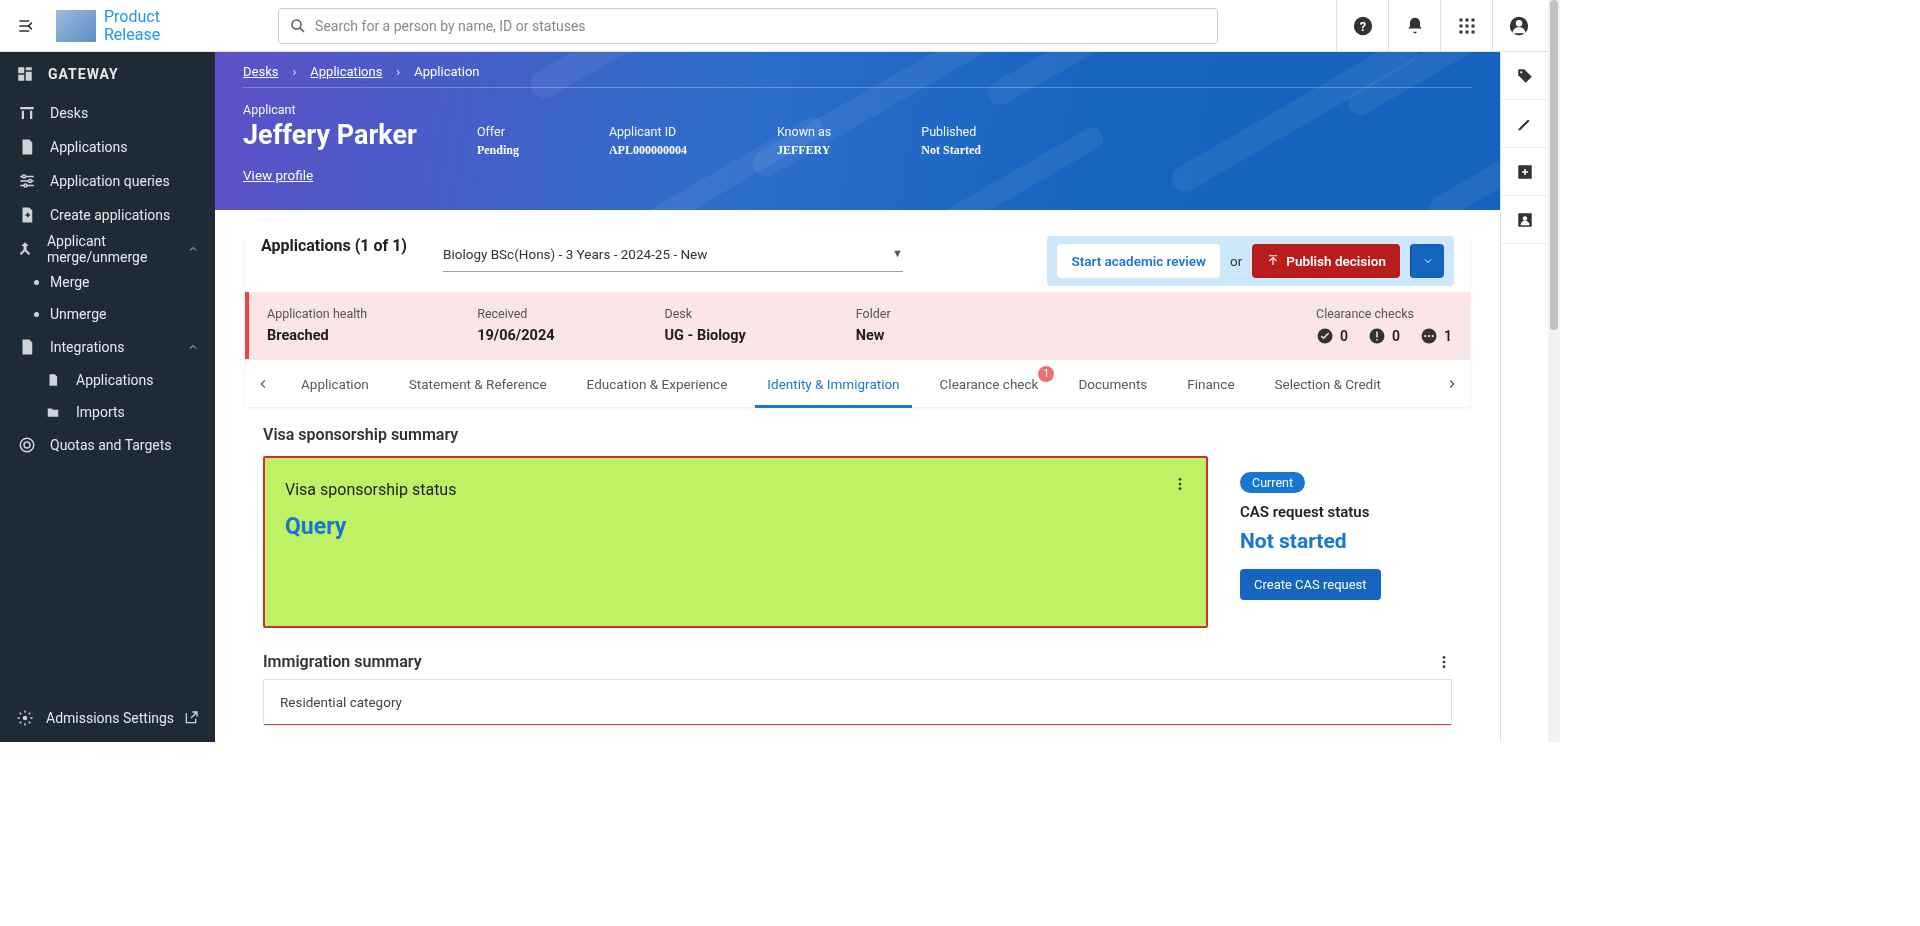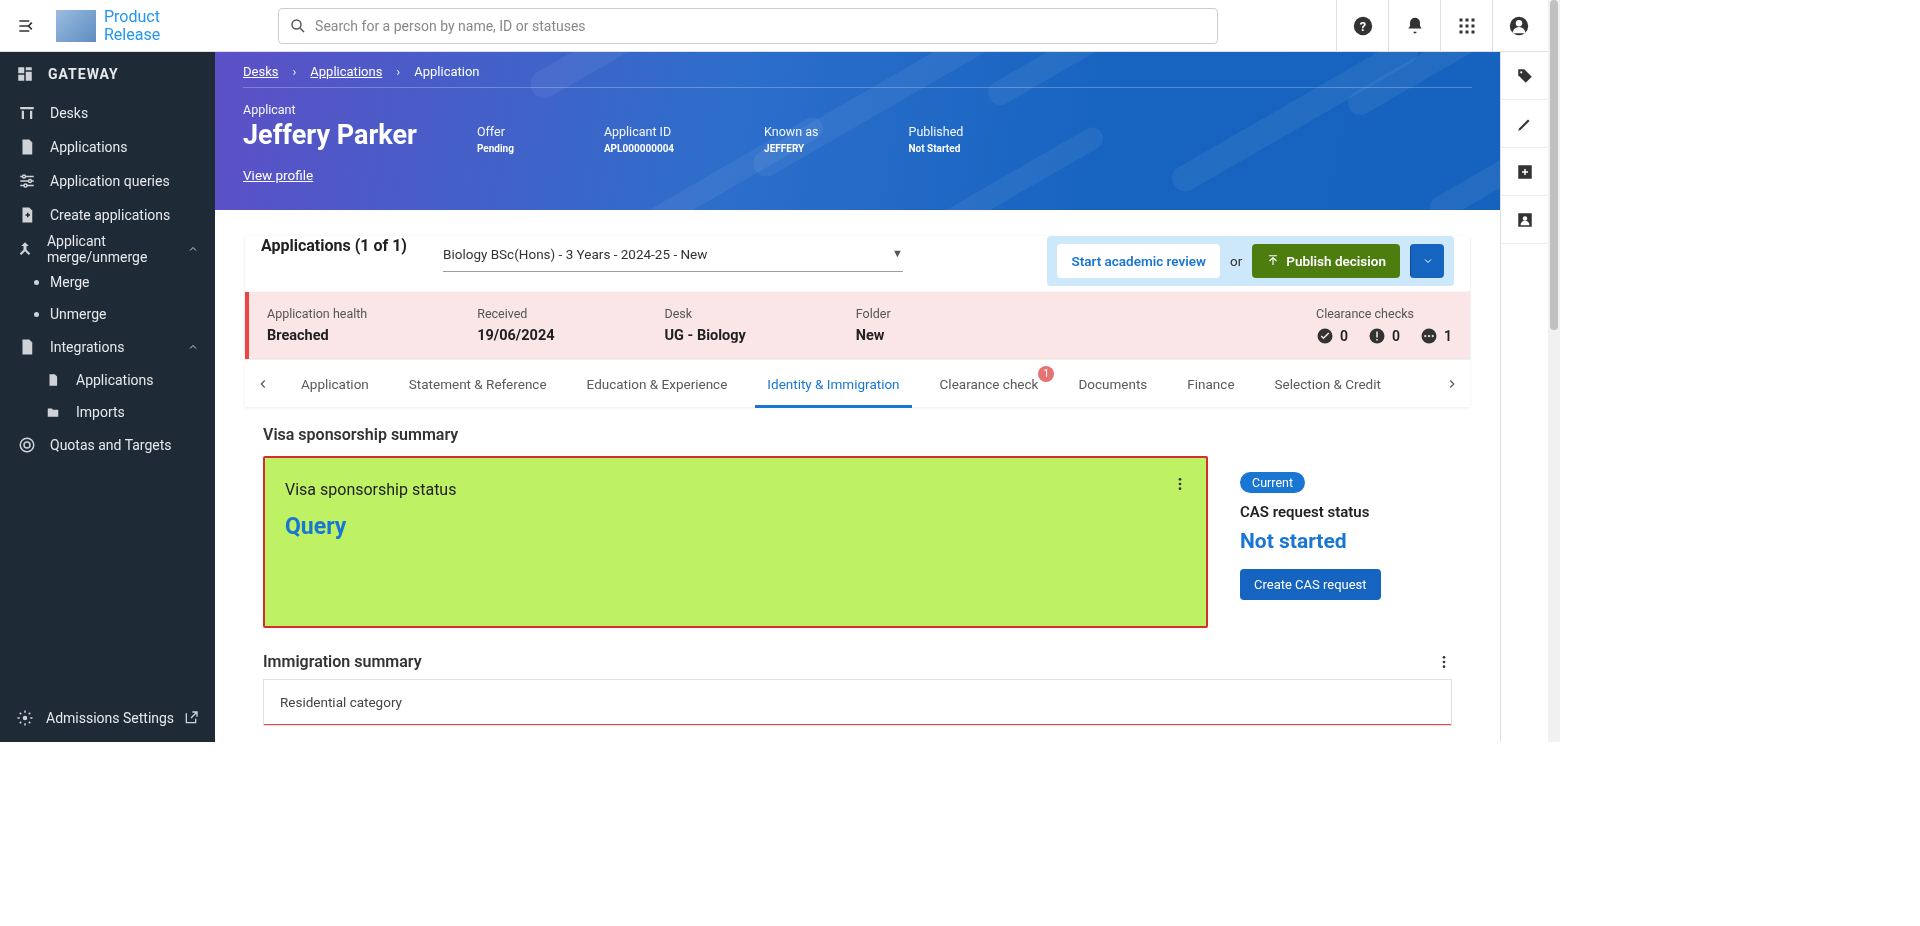--- a/index.html
+++ b/index.html
@@ -44,33 +44,33 @@
 .breadcrumb a { color:#fff; text-decoration:underline; cursor:pointer; }
 .breadcrumb .sep { opacity:.9; }
 .banner-grid { display:flex; gap:60px; margin-top:14px; }
 .banner-left {}
 .bl-label { font-size:12.5px; opacity:.95; }
 .bl-name { font-size:27px; font-weight:700; margin-top:2px; margin-bottom:16px; }
 .bl-link { font-size:13.5px; text-decoration:underline; cursor:pointer; }
 .banner-fields { display:flex; gap:90px; margin-top:22px; }
 .bf { }
 .bf .lab { font-size:12.5px; opacity:.95; }
-.bf .val { font-size:10px; font-weight:700; margin-top:4px; }
+.bf .val { font-size:12px; font-weight:700; margin-top:4px;font-family:Liberation Serif, serif; }
 
 .content { padding:26px 30px 0 30px; overflow:auto; flex:1; }
 .apps-bar { display:flex; align-items:flex-start; background:#fff; height:56px; box-shadow:0 1px 3px rgba(0,0,0,.12); border-radius:3px; padding:0 16px; }
 .apps-title { font-weight:700; font-size:16px; margin-right:36px; }
 .apps-select { flex:0 0 460px; display:flex; align-items:center; height:36px; border-bottom:1px solid #9e9e9e; color:#333; font-size:13.5px; cursor:pointer; }
 .apps-select .tri { margin-left:auto; font-size:11px; color:#555; }
 .apps-actions { margin-left:auto; display:flex; align-items:center; gap:10px;
   background:#cde8fb; padding:8px 10px; border-radius:4px; }
 .btn { height:34px; border-radius:4px; display:inline-flex; align-items:center; padding:0 14px; font-size:13.5px; cursor:pointer; border:none; }
 .btn-outline { background:#fff; color:#1976d2; font-weight:600; }
 .or-text { color:#333; font-size:13.5px; }
-.btn-primary { background:#4d7c0f; color:#fff; font-weight:600; }
+.btn-primary { background:#b91c1c; color:#fff; font-weight:600; }
 .btn-primary .ic { margin-right:6px; }
 .btn-drop { width:34px; height:34px; background:#1565c0; color:#fff; display:flex; align-items:center; justify-content:center; border-radius:4px; border-left:1px solid #0d47a1; cursor:pointer; }
 
 .health-row { display:flex; background:#fbe6e7; border-left:4px solid #ef4444; padding:14px 18px; margin-top:0; box-shadow:0 1px 3px rgba(0,0,0,.12); }
 .hc { margin-right:110px; }
 .hc .lab { font-size:12.5px; color:#555; }
 .hc .val { font-size:14.5px; font-weight:700; margin-top:6px; }
 .hc.last { margin-left:auto; margin-right:0; display:flex; flex-direction:column; }
 .checks-row { display:flex; align-items:center; gap:20px; margin-top:6px; }
 .chk { display:flex; align-items:center; gap:6px; font-size:14px; font-weight:600; }

